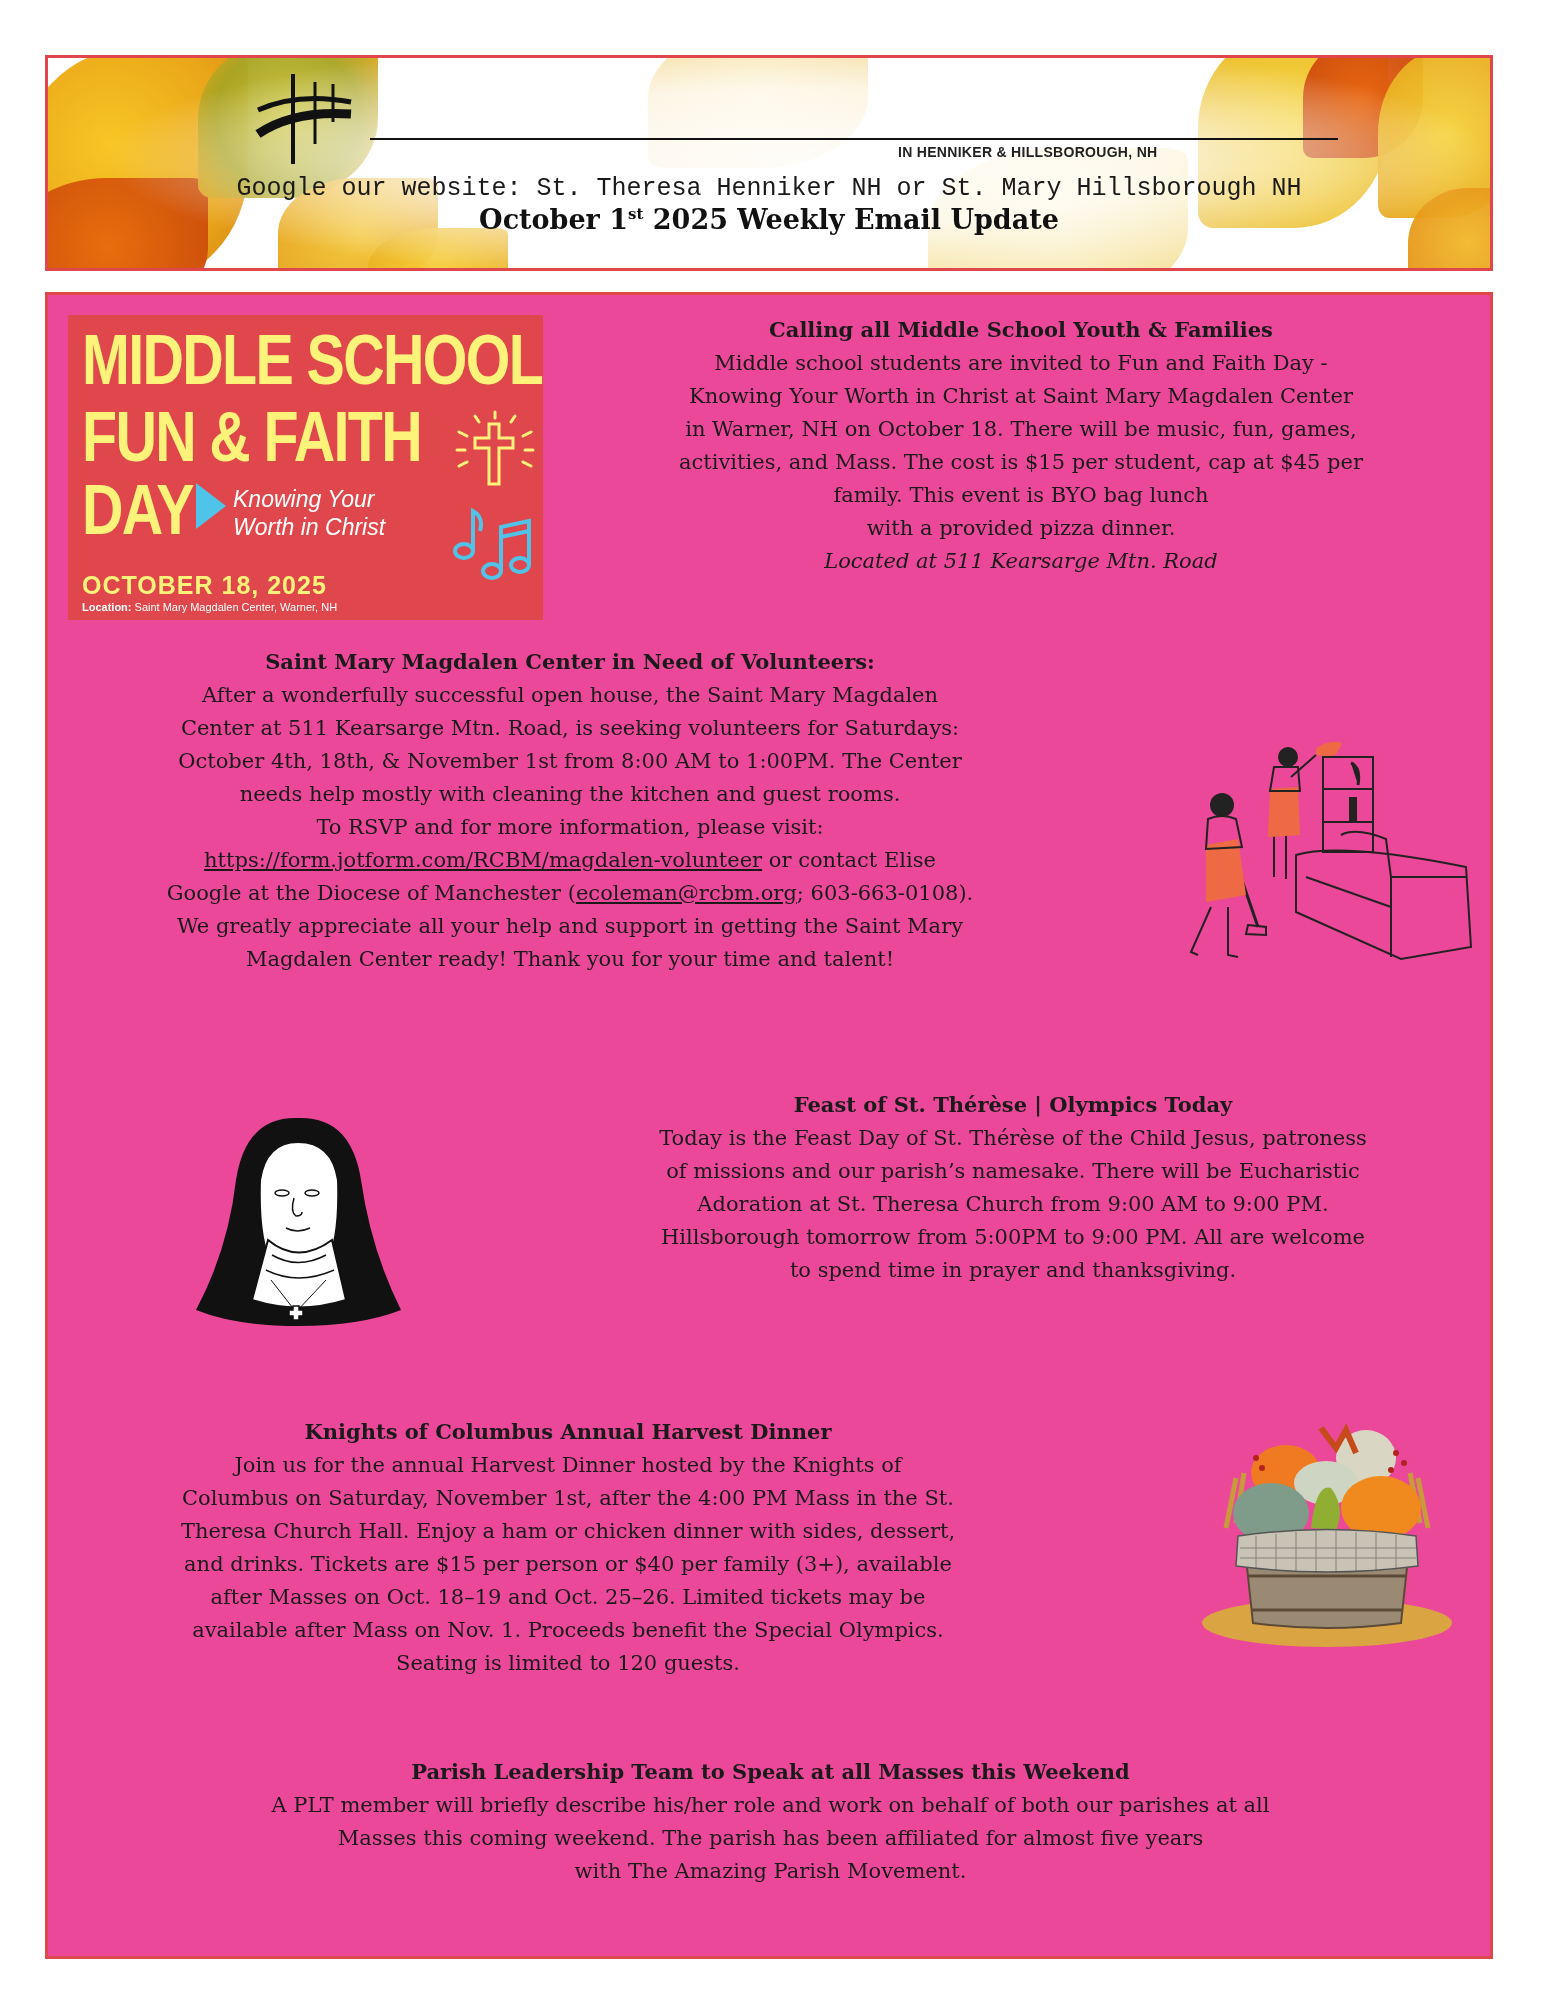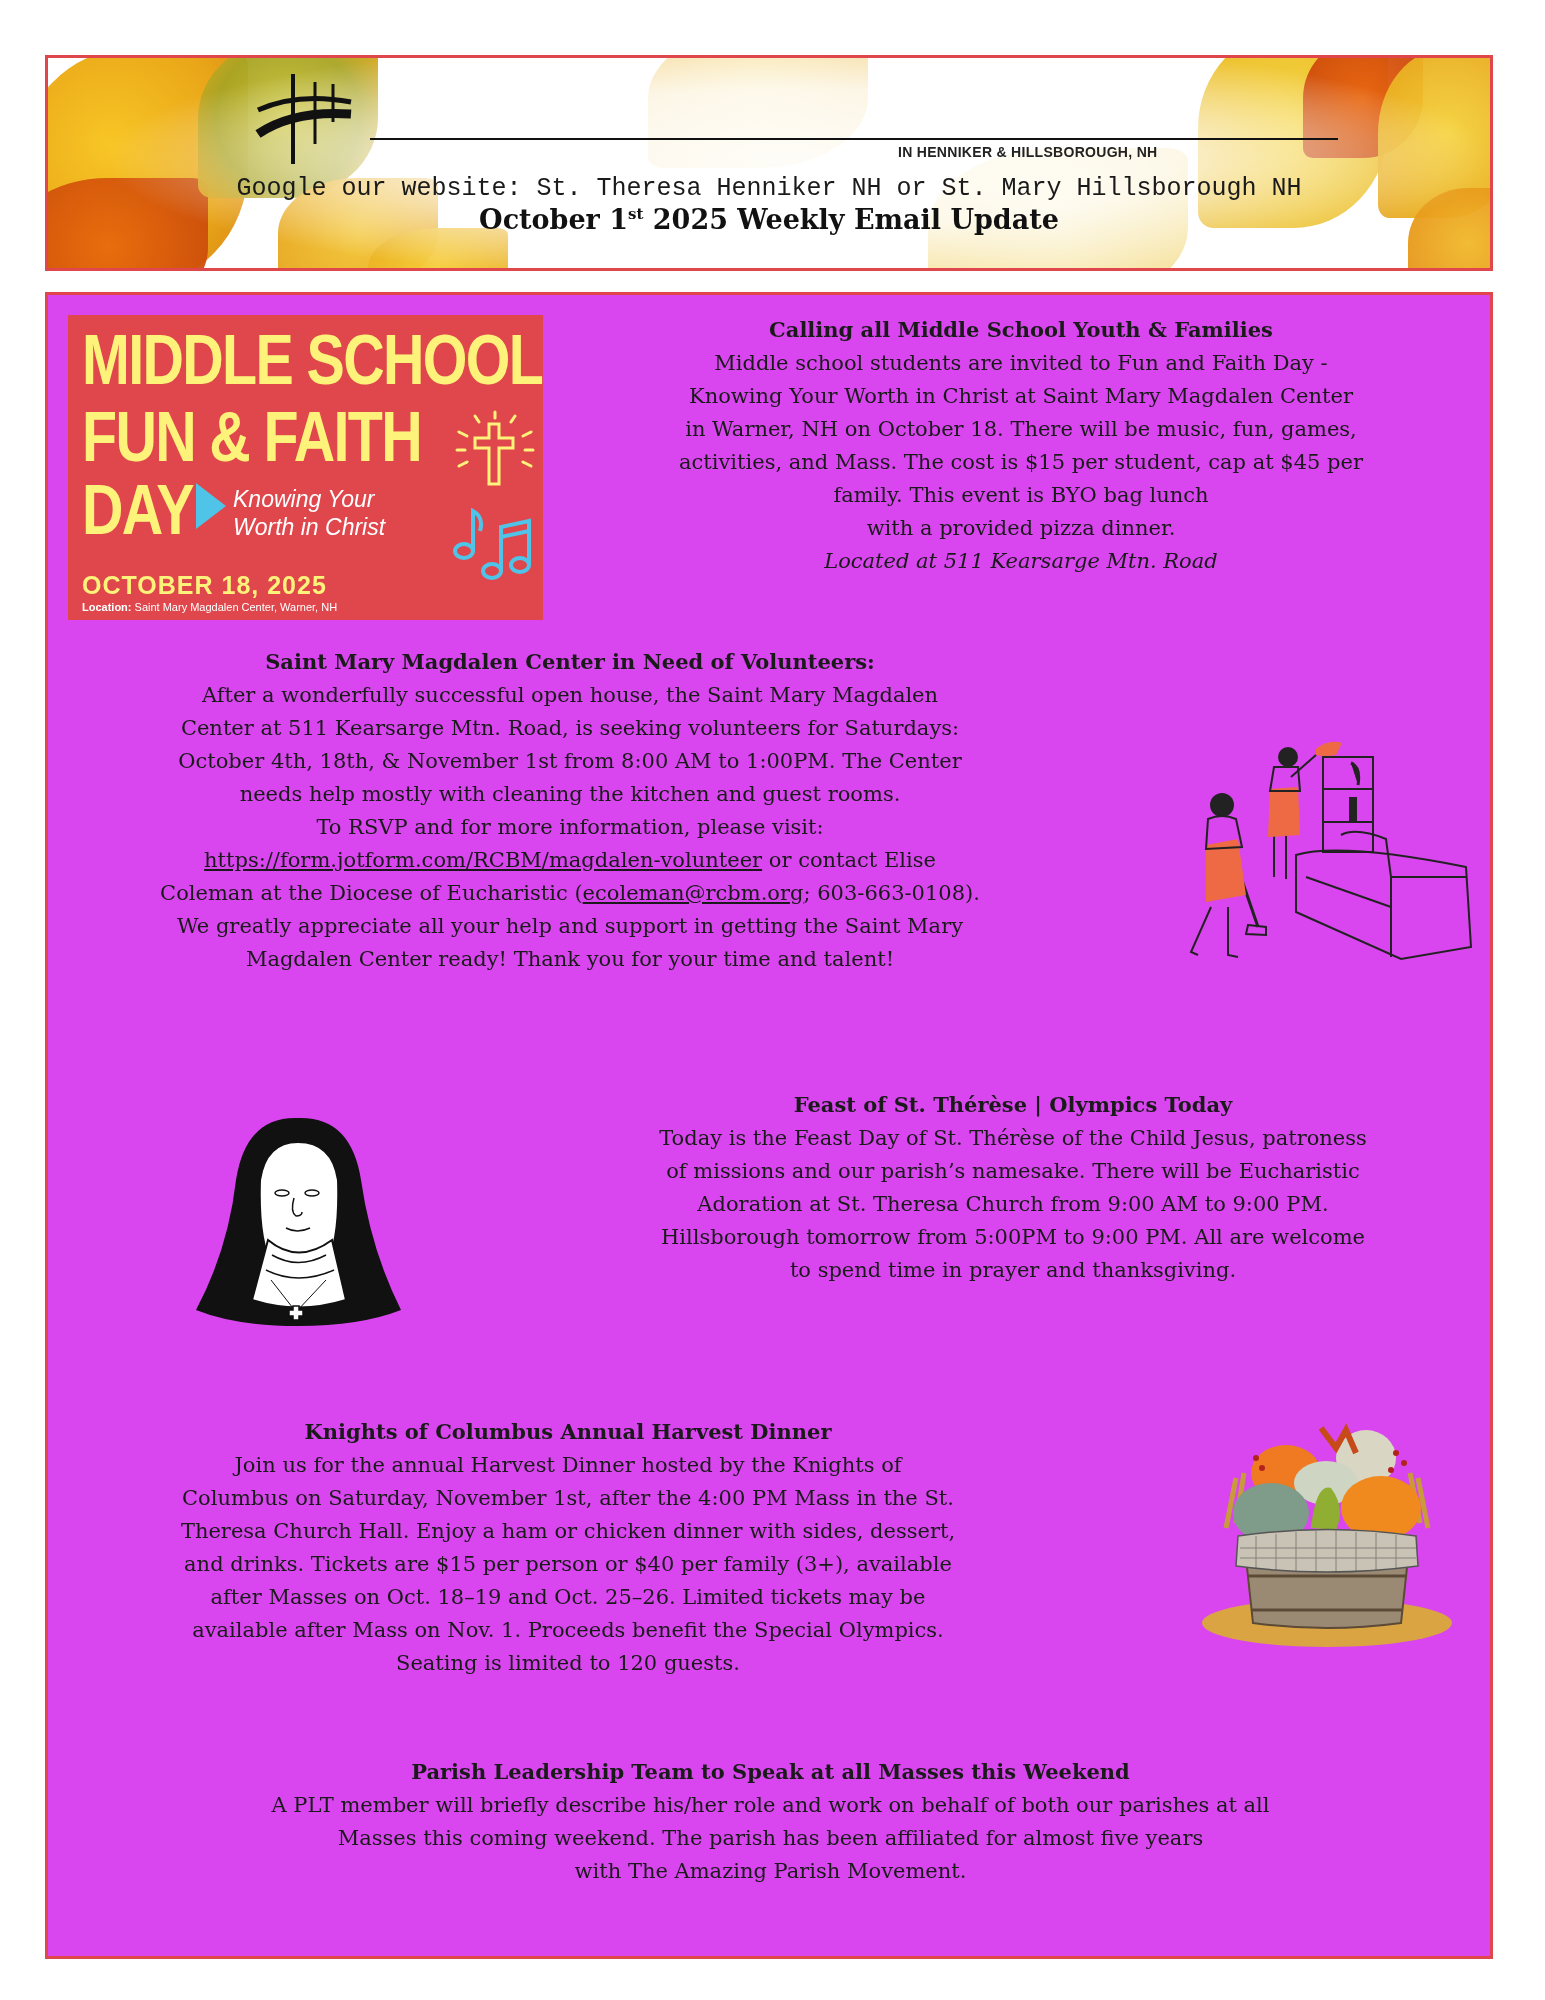--- a/index.html
+++ b/index.html
@@ -1,20 +1,20 @@
 <!DOCTYPE html>
 <html><head>
 <meta charset="utf-8">
 <style>
   html, body { margin:0; padding:0; background:#ffffff; }
   body { width:1545px; height:2000px; position:relative; overflow:hidden;
          font-family:"DejaVu Serif", serif; color:#1a1a1a; }
   .box { position:absolute; left:45px; width:1448px; border:3px solid #e0474c; box-sizing:border-box; }
   #header-box { top:55px; height:216px; overflow:hidden; background:#fff; }
-  #body-box { top:292px; height:1667px; background:#d946ef; }
+  #body-box { top:292px; height:1667px; background:#ec4899; }
 
   
   .leaf { position:absolute; border-radius: 50% 8% 50% 8%; opacity:0.95; }
   .hdr-fade { position:absolute; left:0; top:0; right:0; bottom:0;
     background: radial-gradient(ellipse 48% 60% at 52% 48%, rgba(255,255,255,0.92) 0%, rgba(255,255,255,0.75) 55%, rgba(255,255,255,0) 100%); }
   .logo { position:absolute; left:205px; top:14px; width:100px; height:92px; }
   .parish-title { position:absolute; left:318px; top:16px; font-family:"Liberation Serif", serif;
     font-size:46px; color:#111; white-space:nowrap; letter-spacing:-0.3px; }
   .parish-title .amp { font-size:26px; vertical-align:6px; }
   .title-rule { position:absolute; left:322px; top:80px; width:968px; height:2px; background:#111; }
@@ -138,21 +138,21 @@
   </div>
 
   <div class="section" id="sec-volunteers">
     <h3>Saint Mary Magdalen Center in Need of Volunteers:</h3>
     <p>After a wonderfully successful open house, the Saint Mary Magdalen</p>
     <p>Center at 511 Kearsarge Mtn. Road, is seeking volunteers for Saturdays:</p>
     <p>October 4th, 18th, &amp; November 1st from 8:00 AM to 1:00PM. The Center</p>
     <p>needs help mostly with cleaning the kitchen and guest rooms.</p>
     <p>To RSVP and for more information, please visit:</p>
     <p><a href="#">https://form.jotform.com/RCBM/magdalen-volunteer</a><span> or contact Elise</span></p>
-    <p><span>Coleman at the Diocese of Eucharistic (</span><a href="#">ecoleman@rcbm.org</a><span>; 603-663-0108).</span></p>
+    <p><span>Google at the Diocese of Manchester (</span><a href="#">ecoleman@rcbm.org</a><span>; 603-663-0108).</span></p>
     <p>We greatly appreciate all your help and support in getting the Saint Mary</p>
     <p>Magdalen Center ready! Thank you for your time and talent!</p>
   </div>
 
   <svg class="illus" id="cleaning-illus" viewBox="0 0 310 245">
     <g fill="none" stroke="#222" stroke-width="2">
       <rect x="157" y="30" width="50" height="95"></rect>
       <line x1="157" y1="62" x2="207" y2="62"></line>
       <line x1="157" y1="95" x2="207" y2="95"></line>
       <path d="M130 128 Q175 115 300 140 L305 220 L235 232 L130 185 Z"></path>

